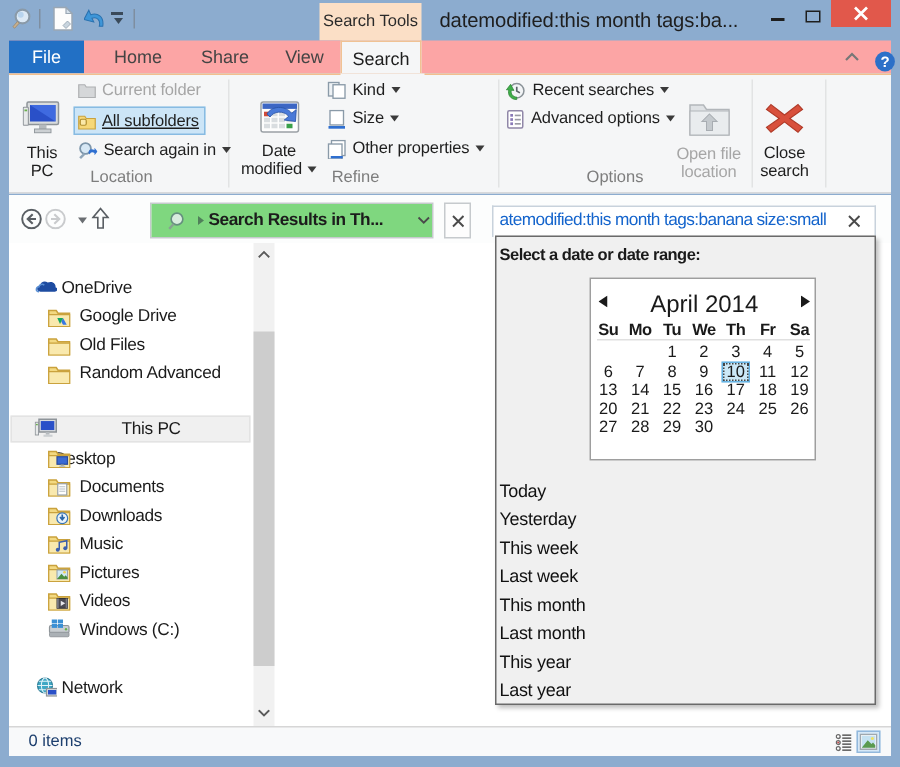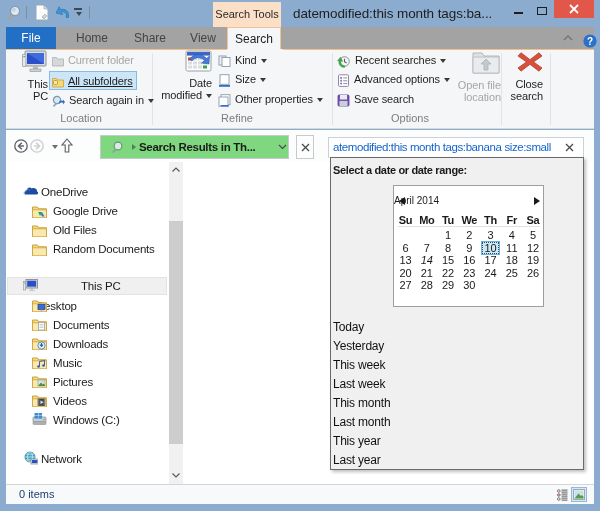--- a/index.html
+++ b/index.html
@@ -4,33 +4,33 @@
 <style>
 html,body{margin:0;padding:0;}
 *{box-sizing:border-box;}
 body{font-family:"Liberation Sans",sans-serif;width:600px;height:511px;overflow:hidden;}
 #win{position:absolute;left:0;top:0;width:600px;height:511px;background:#8caccf;}
 .abs{position:absolute;}
 
 #ttl{position:absolute;left:293px;top:6px;font-size:13.5px;color:#1e1e1e;letter-spacing:-0.1px;}
 #stools{position:absolute;left:213px;top:2px;width:68px;height:25px;background:#fbdfc6;font-size:11px;color:#2a2a2a;text-align:center;line-height:25px;}
 
-#tabs{position:absolute;left:6px;top:27px;width:588px;height:22px;background:#a3a3a3;}
+#tabs{position:absolute;left:6px;top:27px;width:588px;height:22px;background:#fca5a5;}
 .tab{position:absolute;top:0;height:22px;font-size:12px;color:#444;text-align:center;line-height:22px;}
 #tab-file{left:0;width:50px;background:#2270c5;color:#fff;}
 #tab-search{background:#f5f6f7;border:1px solid #f0c294;border-bottom:none;color:#1e1e1e;}
 
 #ribbon{position:absolute;left:6px;top:49px;width:588px;height:80px;background:#f5f6f7;border-bottom:1px solid #d8d9db;}
 .gsep{position:absolute;top:4px;width:1px;height:72px;background:#e2e3e4;}
 .glabel{position:absolute;top:63px;font-size:11px;color:#7d7d7d;text-align:center;}
 .rrow{position:absolute;height:18px;font-size:11px;letter-spacing:-0.1px;color:#1e1e1e;white-space:nowrap;line-height:18px;}
 .rrow .ic{display:inline-block;vertical-align:middle;margin-right:4px;}
 .gray{color:#a6a6a6;}
 .caret{display:inline-block;width:0;height:0;border-left:3.5px solid transparent;border-right:3.5px solid transparent;border-top:4px solid #3a3a3a;margin-left:4px;vertical-align:middle;}
-.bigbtn{position:absolute;top:1px;text-align:right;font-size:11px;letter-spacing:-0.1px;color:#1e1e1e;line-height:12.5px;white-space:nowrap;}
+.bigbtn{position:absolute;top:18px;text-align:center;font-size:11px;letter-spacing:-0.1px;color:#1e1e1e;line-height:12.5px;white-space:nowrap;}
 
 #navbar{position:absolute;left:6px;top:130px;width:588px;height:32px;background:#fcfdfd;}
 
 #main{position:absolute;left:6px;top:162px;width:588px;height:322px;background:#fff;}
 .sbrow{position:absolute;font-size:11.5px;letter-spacing:-0.2px;color:#1b1b1b;height:19px;line-height:19px;white-space:nowrap;}
 
 #sbar{position:absolute;left:163px;top:0px;width:14px;height:322px;background:#f1f1f1;}
 
 #status{position:absolute;left:6px;top:484px;width:588px;height:20px;background:#f8f9fa;border-top:1px solid #d6d6d6;}
 
@@ -180,27 +180,20 @@
       <svg class="ic" width="13" height="13" viewBox="0 0 13 13">
           <rect x="1.5" y="0.8" width="10" height="11.6" rx="1" fill="#fff" stroke="#9087a8" stroke-width="1"></rect>
           <rect x="3.2" y="3" width="1.8" height="1.8" fill="#8a7ab8"></rect>
           <rect x="3.2" y="5.8" width="1.8" height="1.8" fill="#8a7ab8"></rect>
           <rect x="3.2" y="8.6" width="1.8" height="1.8" fill="#8a7ab8"></rect>
           <rect x="6.2" y="3.4" width="4" height="1.1" fill="#9a9aa5"></rect>
           <rect x="6.2" y="6.2" width="4" height="1.1" fill="#9a9aa5"></rect>
           <rect x="6.2" y="9" width="4" height="1.1" fill="#9a9aa5"></rect>
         </svg>Advanced options<span class="caret"></span>
     </div>
-    <div class="rrow" style="left:331px;top:41px;">
-      <svg class="ic" width="13" height="13" viewBox="0 0 13 13">
-          <rect x="1" y="1" width="11" height="11" rx="1" fill="#7a52b8" stroke="#5a3a92" stroke-width="0.8"></rect>
-          <rect x="3" y="1" width="7" height="4.5" fill="#e8ecf0"></rect>
-          <rect x="2.5" y="7" width="8" height="5" fill="#c9cfd6"></rect>
-        </svg>Save search
-    </div>
 
     <div class="bigbtn gray" style="left:438px;width:57px;">
       <svg width="30" height="26" viewBox="0 0 30 26">
         <path d="M2 3 h9 l2 3 h15 v17 h-26 z" fill="#dfe2e5" stroke="#b2b6ba" stroke-width="1"></path>
         <path d="M2 7 h26 v16 h-26 z" fill="#e9ecee" stroke="#b2b6ba" stroke-width="0.8"></path>
         <path d="M15 9 l5 5 h-3 v6 h-4 v-6 h-3 z" fill="#c4c9cd" stroke="#a8adb2" stroke-width="0.7"></path>
       </svg>
       <div style="margin-top:0px">Open file<br>location</div>
     </div>
 
@@ -281,21 +274,21 @@
           <path d="M0.5 5.8 h14 v8 h-14 z" fill="#f9e9ae" stroke="#caa23d" stroke-width="0.8"></path>
           <path d="M7.5 8 L10 8 L12.5 12.5 L10 12.5 Z" fill="#3777e3"></path>
           <path d="M7.5 8 L10 8 L8 12 Z" fill="#ffcf63"></path>
           <path d="M8 12 L10 8 L6.2 8 Z" fill="#11a861"></path>
         </svg>
 <div class="sbrow" style="left:47px;top:59.0px;">Old Files</div>
 <svg class="abs" style="left:26px;top:60.5px" width="15" height="14" viewBox="0 0 15 14">
           <path d="M0.5 3 h5 l1.2 1.8 h7.8 v9 h-14 z" fill="#f3d981" stroke="#caa23d" stroke-width="1"></path>
           <path d="M0.5 5.8 h14 v8 h-14 z" fill="#f9e9ae" stroke="#caa23d" stroke-width="0.8"></path>
         </svg>
-<div class="sbrow" style="left:47px;top:78.0px;">Random Documents</div>
+<div class="sbrow" style="left:47px;top:78.0px;">Random Advanced</div>
 <svg class="abs" style="left:26px;top:79.5px" width="15" height="14" viewBox="0 0 15 14">
           <path d="M0.5 3 h5 l1.2 1.8 h7.8 v9 h-14 z" fill="#f3d981" stroke="#caa23d" stroke-width="1"></path>
           <path d="M0.5 5.8 h14 v8 h-14 z" fill="#f9e9ae" stroke="#caa23d" stroke-width="0.8"></path>
         </svg>
 <div class="abs" style="left:1px;top:114.5px;width:160px;height:18px;background:#f0f0f0;border:1px solid #e3e3e3;"></div>
 <div class="sbrow" style="left:35px;top:114.5px;margin-left:40px;">This PC</div>
 <svg class="abs" style="left:17px;top:116.0px" width="15" height="14" viewBox="0 0 15 14">
           <rect x="3" y="1.5" width="11.5" height="8.5" fill="#d9dcde" stroke="#8e9499"></rect>
           <rect x="4.2" y="2.7" width="9" height="6" fill="#2a50c8"></rect>
           <rect x="7.5" y="10" width="2.5" height="1.8" fill="#b5babe"></rect>
@@ -380,21 +373,21 @@
 
     <div id="panel">
       <div class="abs" style="left:2px;top:6px;font-size:11px;font-weight:bold;color:#1a1a1a;letter-spacing:-0.35px;">Select a date or date range:</div>
       <div id="cal">
         <svg class="abs" style="left:5px;top:11px" width="6" height="8" viewBox="0 0 6 8">
             <path d="M6 0 L0 4 L6 8 Z" fill="#1a1a1a"></path>
           </svg>
         <svg class="abs" style="left:140px;top:11px" width="6" height="8" viewBox="0 0 6 8">
             <path d="M0 0 L6 4 L0 8 Z" fill="#1a1a1a"></path>
           </svg>
-        <div class="abs" style="left:0;top:9px;width:151px;font-size:10px;color:#1a1a1a;">April 2014</div>
+        <div class="abs" style="left:0;top:9px;width:151px;text-align:center;font-size:16px;color:#1a1a1a;">April 2014</div>
         <div class="abs" style="left:4px;top:40px;width:142px;height:1px;background:#e0e0e0"></div>
 <div class="dayhdr" style="left:1.0px;top:28px;">Su</div>
 <div class="dayhdr" style="left:22.3px;top:28px;">Mo</div>
 <div class="dayhdr" style="left:43.5px;top:28px;">Tu</div>
 <div class="dayhdr" style="left:64.8px;top:28px;">We</div>
 <div class="dayhdr" style="left:86.0px;top:28px;">Th</div>
 <div class="dayhdr" style="left:107.3px;top:28px;">Fr</div>
 <div class="dayhdr" style="left:128.5px;top:28px;">Sa</div>
 <div class="dnum" style="left:43.5px;top:43.0px;">1</div>
 <div class="dnum" style="left:64.8px;top:43.0px;">2</div>
@@ -404,21 +397,21 @@
 <div class="dnum" style="left:1.0px;top:55.5px;">6</div>
 <div class="dnum" style="left:22.3px;top:55.5px;">7</div>
 <div class="dnum" style="left:43.5px;top:55.5px;">8</div>
 <div class="dnum" style="left:64.8px;top:55.5px;">9</div>
 <div class="abs" style="left:87.0px;top:54.5px;width:19px;height:14px;background:#cbe8f7;border:1px solid #66b3e3;"></div>
 <div class="abs" style="left:88.0px;top:55.5px;width:17px;height:12px;border:1px dotted #444;"></div>
 <div class="dnum" style="left:86.0px;top:55.5px;">10</div>
 <div class="dnum" style="left:107.3px;top:55.5px;">11</div>
 <div class="dnum" style="left:128.5px;top:55.5px;">12</div>
 <div class="dnum" style="left:1.0px;top:68.0px;">13</div>
-<div class="dnum" style="left:22.3px;top:68.0px;font-style:italic;">14</div>
+<div class="dnum" style="left:22.3px;top:68.0px;">14</div>
 <div class="dnum" style="left:43.5px;top:68.0px;">15</div>
 <div class="dnum" style="left:64.8px;top:68.0px;">16</div>
 <div class="dnum" style="left:86.0px;top:68.0px;">17</div>
 <div class="dnum" style="left:107.3px;top:68.0px;">18</div>
 <div class="dnum" style="left:128.5px;top:68.0px;">19</div>
 <div class="dnum" style="left:1.0px;top:80.5px;">20</div>
 <div class="dnum" style="left:22.3px;top:80.5px;">21</div>
 <div class="dnum" style="left:43.5px;top:80.5px;">22</div>
 <div class="dnum" style="left:64.8px;top:80.5px;">23</div>
 <div class="dnum" style="left:86.0px;top:80.5px;">24</div>

